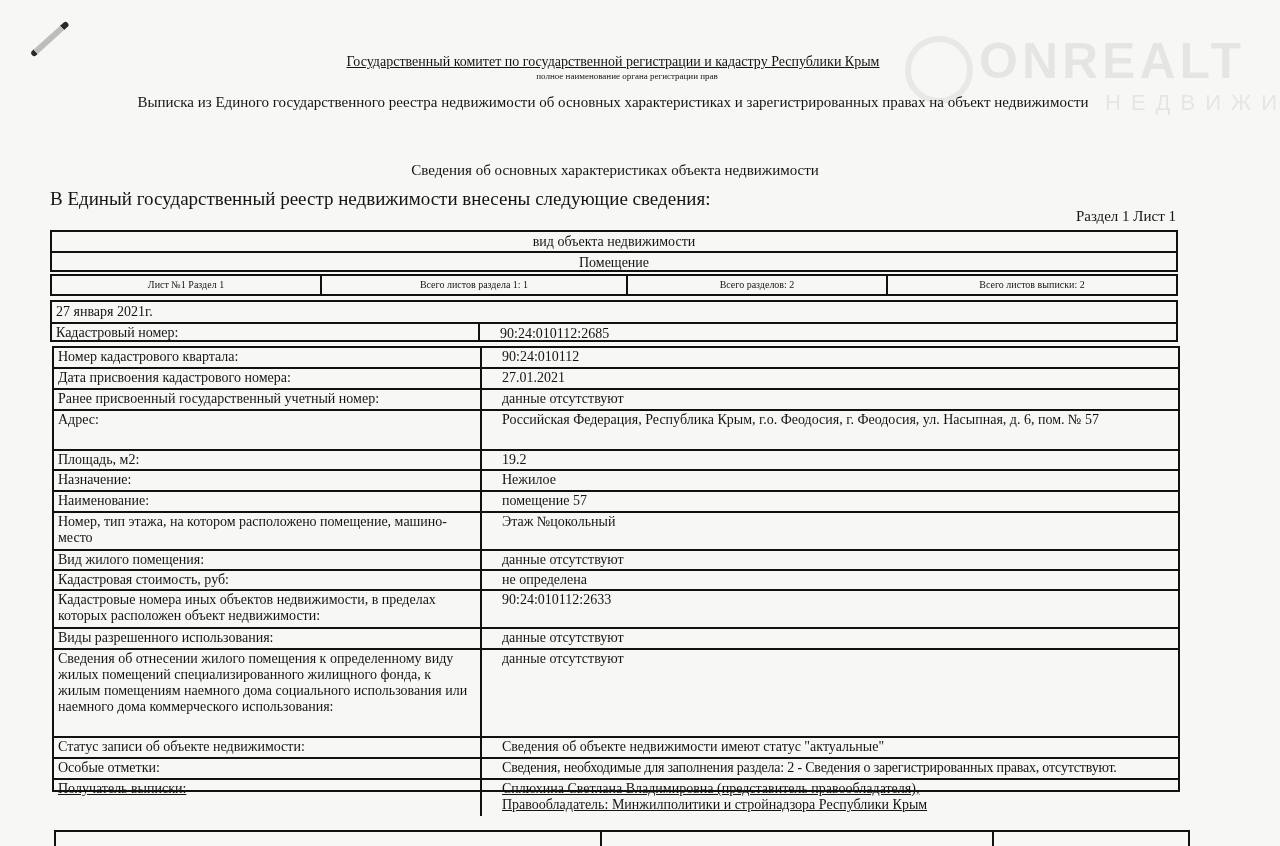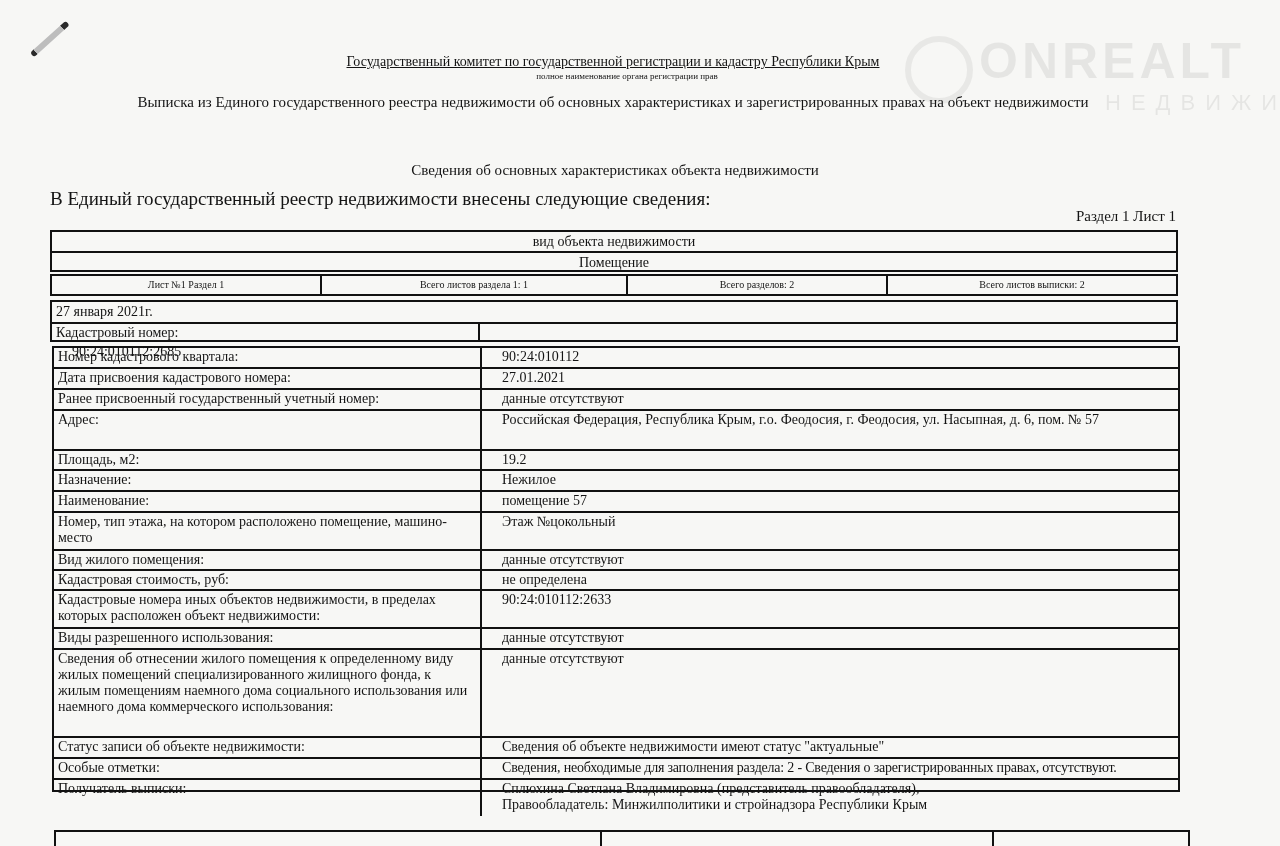--- a/index.html
+++ b/index.html
@@ -39,25 +39,25 @@
   .hdr { left: 50px; width: 1128px; top: 230px; height: 42px; }
   .hdr .row { height: 19px; border-bottom: 2px solid #111; text-align: center; font-size: 14px; line-height: 19px; }
   .hdr .row:last-child { border-bottom: none; }
 
   .sheets { left: 50px; width: 1128px; top: 274px; height: 22px; display: flex; }
   .sheets .cell { border-right: 2px solid #111; text-align: center; font-size: 10px; line-height: 18px; }
   .sheets .cell:last-child { border-right: none; }
 
   .date-box { left: 50px; width: 1128px; top: 300px; height: 42px; }
   .date-box .date { height: 20px; border-bottom: 2px solid #111; font-size: 14px; line-height: 20px; padding-left: 4px; }
-  .date-box .kv { display: flex; height: 16px; font-size: 14px; line-height: 18px; flex-direction: column; }
+  .date-box .kv { display: flex; height: 16px; font-size: 14px; line-height: 18px; }
 
   .main { left: 52px; width: 1128px; top: 346px; height: 446px; }
   .main .r { display: flex; border-bottom: 2px solid #111; font-size: 14px; line-height: 16px; }
-  .main .r:last-child { border-bottom: none; }
+  .main .r:last-child { border-bottom: none; text-decoration: underline; }
   .k { width: 428px; border-right: 2px solid #111; padding: 1px 4px; box-sizing: border-box; }
   .v { flex: 1; padding: 1px 20px; box-sizing: border-box; }
   .date-box .k { padding: 0 4px; }
 
   .bottom { left: 54px; width: 1136px; top: 830px; height: 30px; display: flex; }
   .bottom .cell { border-right: 2px solid #111; }
   .bottom .cell:last-child { border-right: none; }
 </style>
 </head>
 <body>

